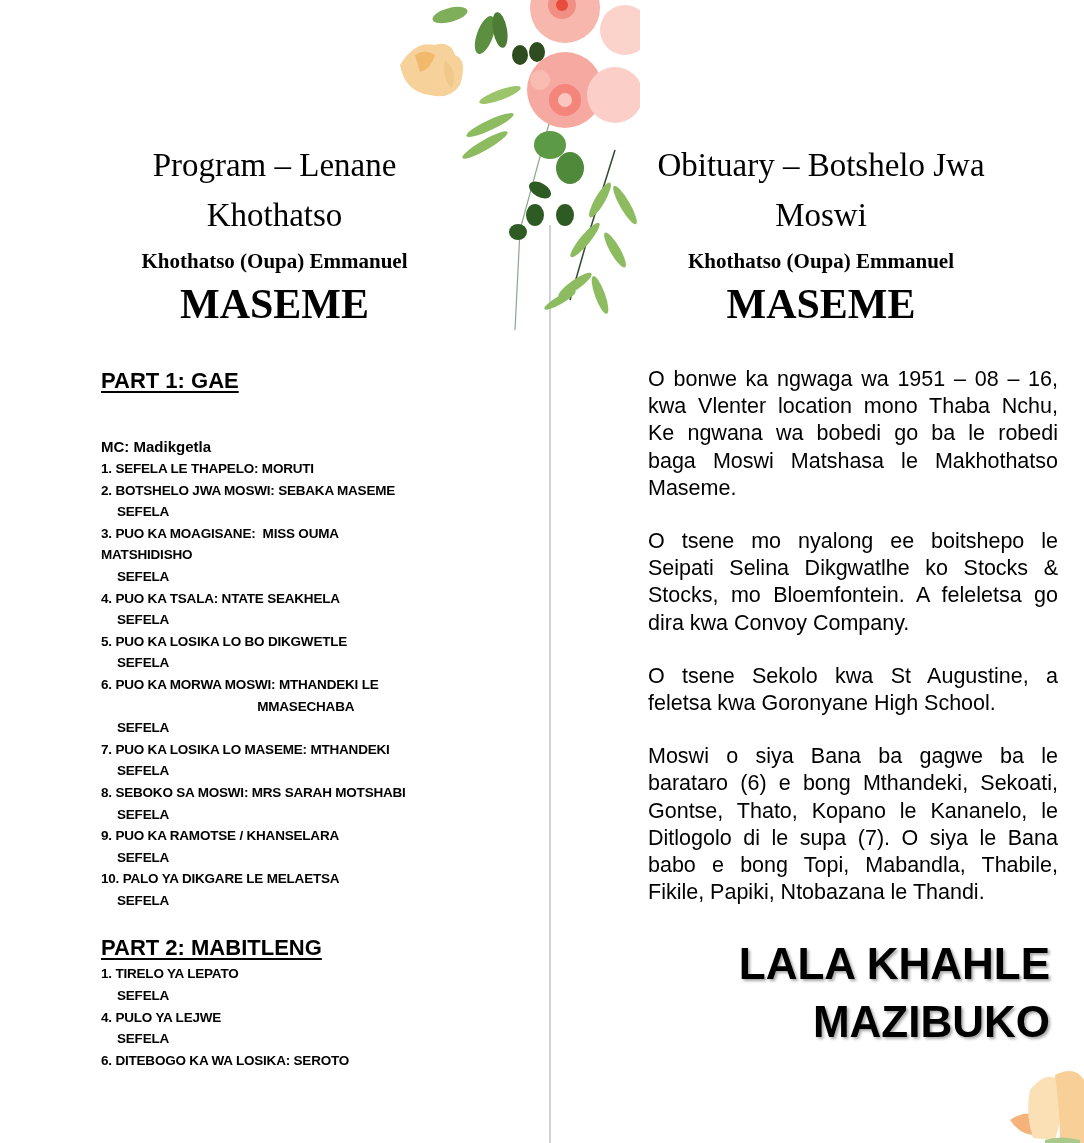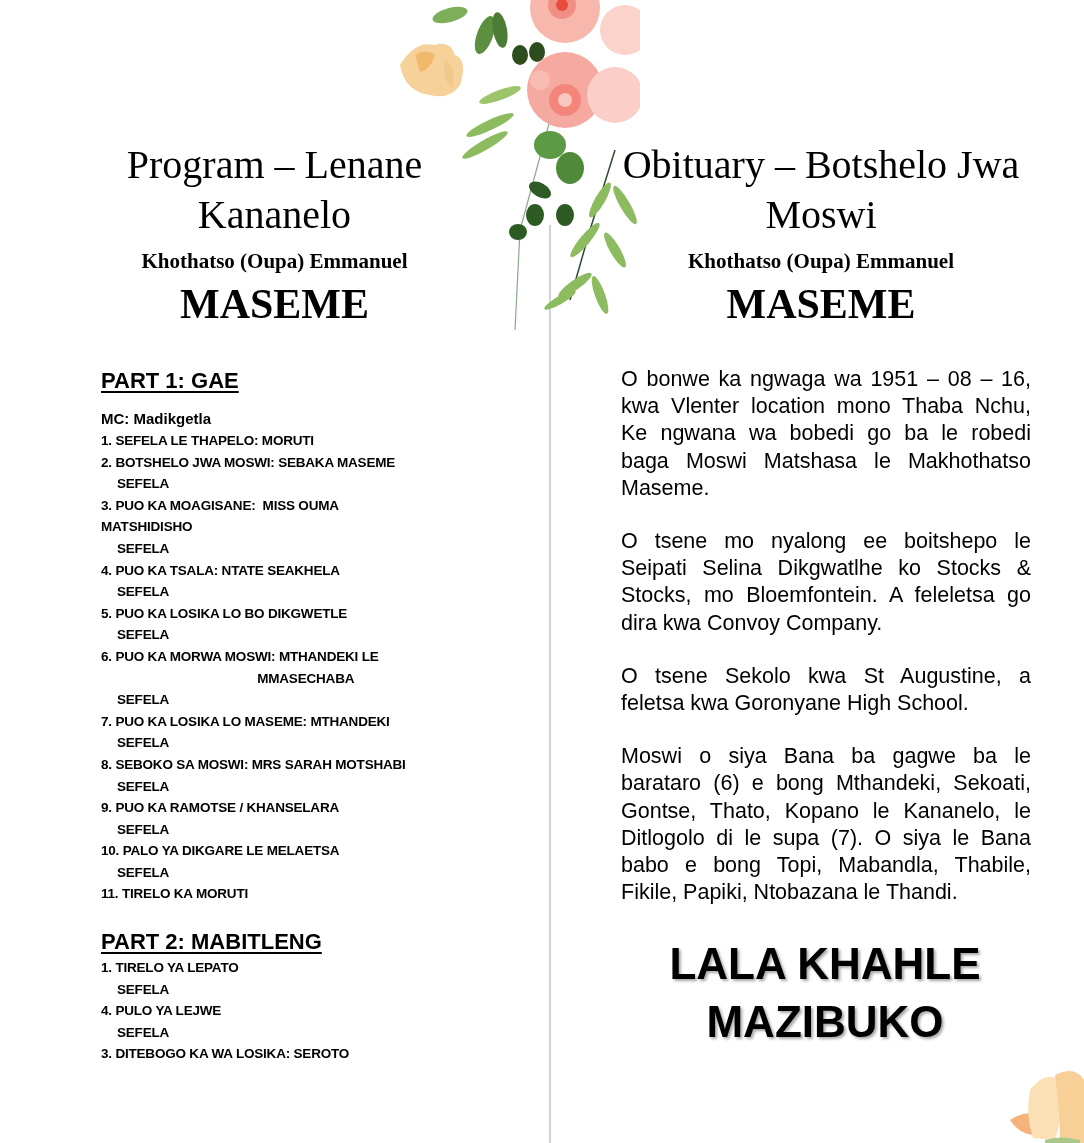--- a/index.html
+++ b/index.html
@@ -4,43 +4,43 @@
   <style>
     html, body { margin: 0; padding: 0; background: #ffffff; }
     body { width: 1084px; height: 1143px; position: relative; overflow: hidden; color: #000; }
     .divider { position: absolute; left: 549px; top: 225px; width: 2px; height: 918px; background: #cfd3d3; }
 
     .col { position: absolute; top: 0; }
     .left-col { left: 0; width: 549px; }
     .right-col { left: 551px; width: 533px; }
 
     .title { position: absolute; font-family: "Liberation Serif", serif; text-align: center; }
-    .title-serif { font-size: 40px; line-height: 50px; font-weight: normal; }
+    .title-serif { font-size: 33px; line-height: 50px; font-weight: normal; }
     .title-name { font-size: 21px; font-weight: bold; line-height: 38px; }
     .title-surname { font-size: 42px; font-weight: bold; line-height: 46px; }
 
     .left-col .t1 { left: 0; width: 549px; top: 140px; }
     .left-col .t2 { left: 0; width: 549px; top: 242px; }
     .left-col .t3 { left: 0; width: 549px; top: 281px; }
 
     .right-col .t1 { left: 0; width: 540px; top: 140px; }
     .right-col .t2 { left: 0; width: 540px; top: 242px; }
     .right-col .t3 { left: 0; width: 540px; top: 281px; }
 
     .program { position: absolute; left: 101px; top: 366px; width: 400px; font-family: "Liberation Sans", sans-serif; font-weight: bold; }
     .part-heading { font-size: 22px; text-decoration: underline; text-decoration-thickness: 2px; text-underline-offset: 3px; line-height: 30px; margin: 0; }
-    .mc { font-size: 15px; margin-top: 12px; line-height: 22px; }
+    .mc { font-size: 15px; margin-top: 40px; line-height: 22px; }
     .item { font-size: 13.5px; line-height: 21.6px; white-space: pre; letter-spacing: -0.2px; }
     .item.indent { padding-left: 16px; }
     .part2 { margin-top: 22px; }
 
-    .obit { position: absolute; left: 621px; top: 366px; width: 410px; font-family: "Liberation Sans", sans-serif; font-size: 21.5px; line-height: 27.2px; text-align: justify; }
+    .obit { position: absolute; left: 648px; top: 366px; width: 410px; font-family: "Liberation Sans", sans-serif; font-size: 21.5px; line-height: 27.2px; text-align: justify; }
     .obit p { margin: 0 0 26px 0; }
 
-    .farewell { position: absolute; left: 600px; top: 935px; width: 450px; text-align: center; font-family: "Liberation Sans", sans-serif; font-weight: bold; font-size: 44px; line-height: 58px; text-shadow: 2px 2px 3px rgba(0,0,0,0.35); }
+    .farewell { position: absolute; left: 600px; top: 935px; width: 450px; text-align: right; font-family: "Liberation Sans", sans-serif; font-weight: bold; font-size: 44px; line-height: 58px; text-shadow: 2px 2px 3px rgba(0,0,0,0.35); }
 
     .flowers-top { position: absolute; left: 390px; top: 0; width: 250px; height: 330px; }
     .flower-br { position: absolute; left: 1005px; top: 1040px; width: 79px; height: 103px; }
   </style>
 </head>
 <body>
 
 <div class="divider"></div>
 
 <svg class="flowers-top" viewBox="0 0 250 330" xmlns="http://www.w3.org/2000/svg">
@@ -88,21 +88,21 @@
 <svg class="flower-br" viewBox="0 0 79 103" xmlns="http://www.w3.org/2000/svg">
   <path d="M5 80 Q20 70 35 75 L30 95 Q15 95 5 80 Z" fill="#f5b27a"></path>
   <path d="M25 50 Q40 30 55 40 Q60 70 50 100 L28 98 Q20 75 25 50 Z" fill="#fbe0b5"></path>
   <path d="M50 35 Q70 25 79 40 L79 103 L55 103 Q55 70 50 35 Z" fill="#f7cf97"></path>
   <path d="M40 100 Q55 95 75 100 L75 103 L40 103 Z" fill="#a8c98a"></path>
 </svg>
 
 <section class="col left-col">
   <div class="title title-serif t1">
     <div>Program – Lenane</div>
-    <div>Kananelo</div>
+    <div>Khothatso</div>
   </div>
   <div class="title title-name t2">Khothatso (Oupa) Emmanuel</div>
   <div class="title title-surname t3">MASEME</div>
 </section>
 
 <div class="program">
   <h2 class="part-heading">PART 1: GAE</h2>
   <div class="mc">MC: Madikgetla</div>
   <div id="part1-items">
       <div class="item">1. SEFELA LE THAPELO: MORUTI</div>
@@ -119,31 +119,30 @@
       <div class="item">                                            MMASECHABA</div>
       <div class="item indent">SEFELA</div>
       <div class="item">7. PUO KA LOSIKA LO MASEME: MTHANDEKI</div>
       <div class="item indent">SEFELA</div>
       <div class="item">8. SEBOKO SA MOSWI: MRS SARAH MOTSHABI</div>
       <div class="item indent">SEFELA</div>
       <div class="item">9. PUO KA RAMOTSE / KHANSELARA</div>
       <div class="item indent">SEFELA</div>
       <div class="item">10. PALO YA DIKGARE LE MELAETSA</div>
       <div class="item indent">SEFELA</div>
-      <div class="item">11. TIRELO KA MORUTI</div>
     </div>
 
   <div class="part2">
     <h2 class="part-heading">PART 2: MABITLENG</h2>
     <div id="part2-items">
         <div class="item">1. TIRELO YA LEPATO</div>
         <div class="item indent">SEFELA</div>
         <div class="item">4. PULO YA LEJWE</div>
         <div class="item indent">SEFELA</div>
-        <div class="item">3. DITEBOGO KA WA LOSIKA: SEROTO</div>
+        <div class="item">6. DITEBOGO KA WA LOSIKA: SEROTO</div>
       </div>
   </div>
 </div>
 
 <section class="col right-col">
   <div class="title title-serif t1">
     <div>Obituary – Botshelo Jwa</div>
     <div>Moswi</div>
   </div>
   <div class="title title-name t2">Khothatso (Oupa) Emmanuel</div>

